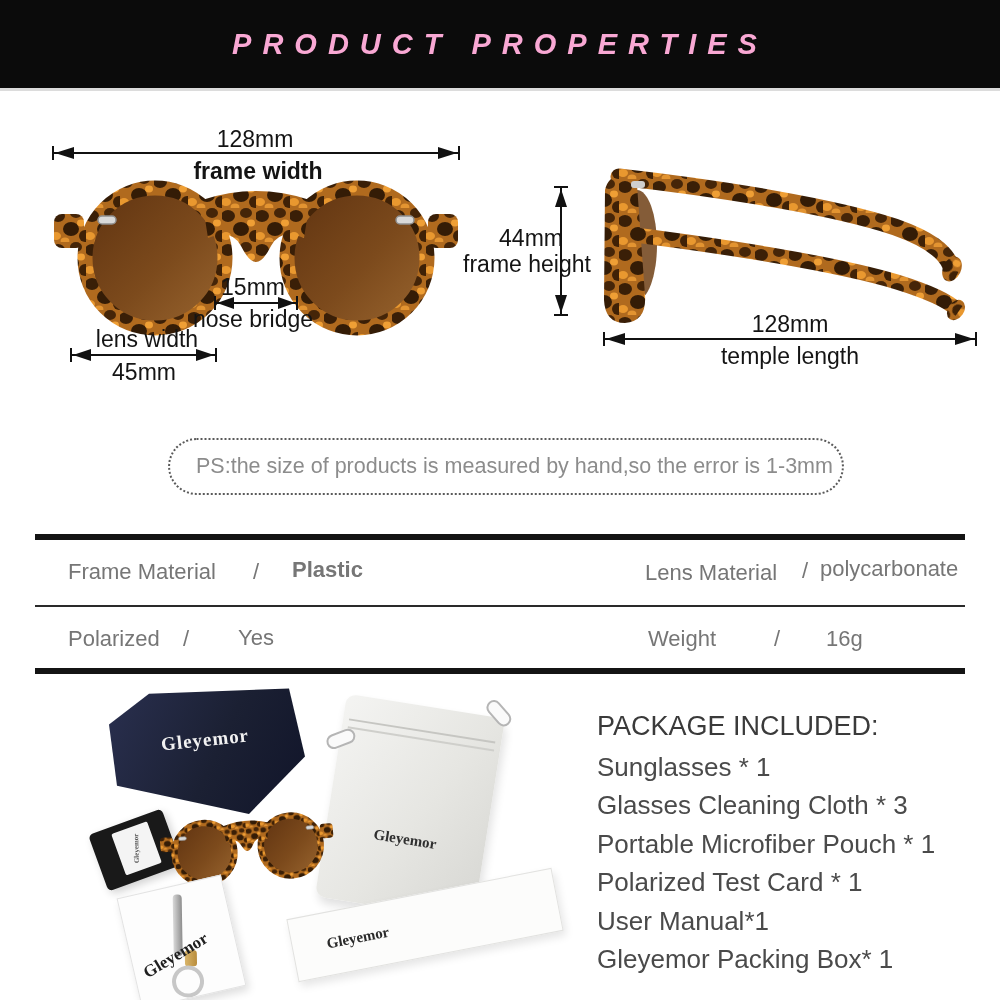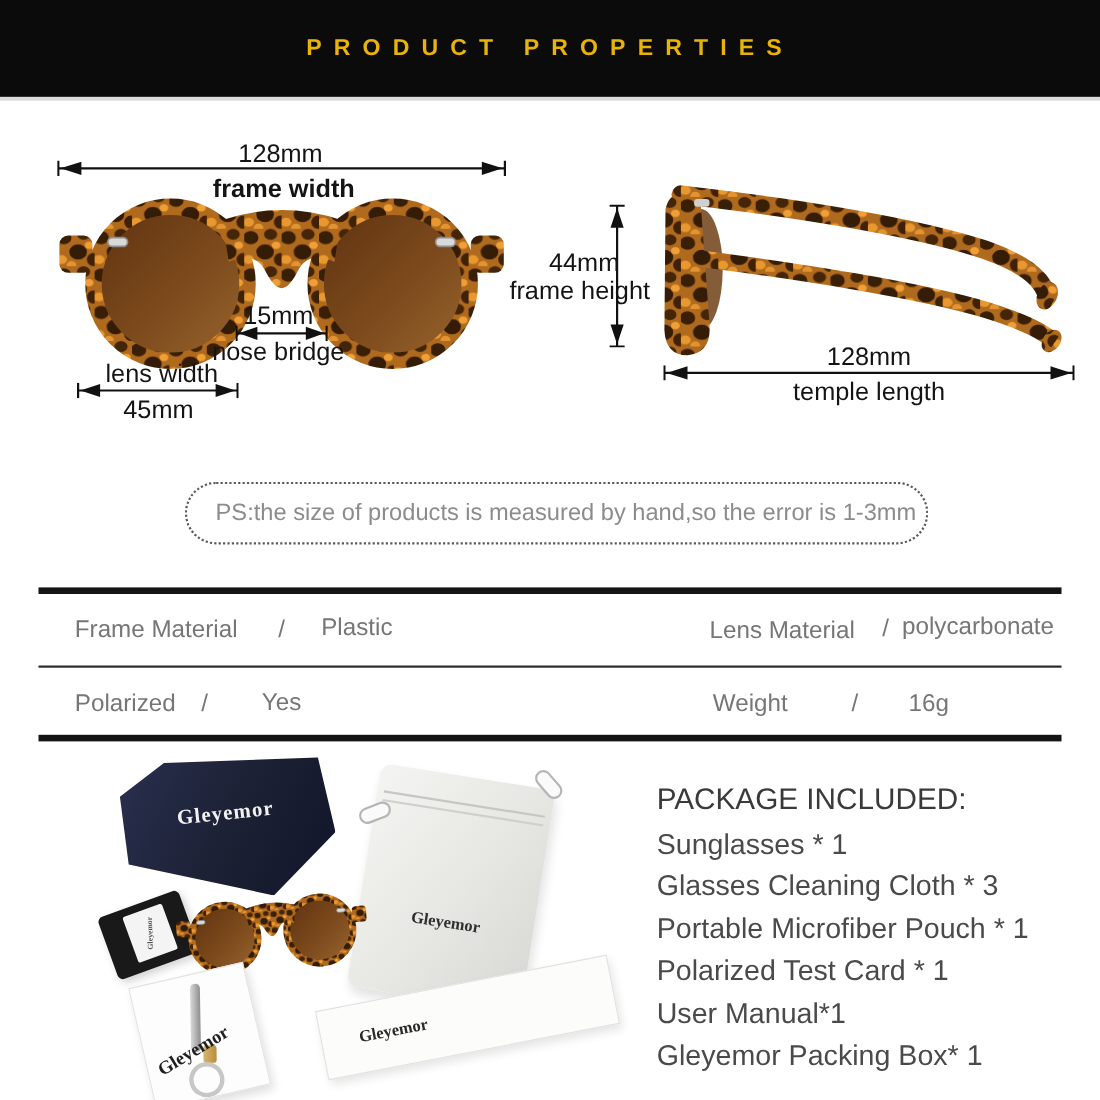--- a/index.html
+++ b/index.html
@@ -3,21 +3,21 @@
 <meta charset="utf-8">
 <style>
   html,body{margin:0;padding:0;background:#fff;}
   .canvas{position:relative;width:1000px;height:1000px;background:#ffffff;overflow:hidden;
           font-family:"Liberation Sans",sans-serif;}
   .abs{position:absolute;}
 
   
   .header{position:absolute;top:0;left:0;right:0;height:88px;background:#0b0b0b;
           display:flex;align-items:center;justify-content:center;border-bottom:3px solid #dcdcdc;}
-  .header .title{color:#eab308;font-size:21px;font-weight:bold;letter-spacing:11px;white-space:nowrap;}
+  .header .title{color:#f9a8d4;font-size:29px;font-weight:bold;letter-spacing:11px;white-space:nowrap;font-style:italic;}
 
   
   .mlabel{position:absolute;font-size:23px;color:#141414;white-space:nowrap;transform:translateX(-50%);}
 
   
   .note{position:absolute;left:168px;top:438px;width:676px;height:57px;box-sizing:border-box;
         border:2px dotted #5a5a5a;border-radius:30px;display:flex;align-items:center;gap:10px;
         padding:0 10px 0 16px;color:#8c8c8c;font-size:21.5px;white-space:nowrap;}
 
   
@@ -170,21 +170,21 @@
       <polygon points="2,2 32,2 17,28" fill="#c9b876"></polygon>
       <rect x="15" y="6" width="4.4" height="11" rx="2" fill="#ffffff"></rect>
       <circle cx="17.2" cy="22" r="2.6" fill="#ffffff"></circle>
     </svg>
     <span>PS:the size of products is measured by hand,so the error is 1-3mm</span>
   </div>
 
   <div class="rule" style="top:534px;height:6px;"></div>
   <div class="cell" style="left:68px;top:559px;">Frame Material</div>
   <div class="cell" style="left:253px;top:559px;">/</div>
-  <div class="cell" style="left:292px;top:557px;">Plastic</div>
+  <div class="cell" style="left:292px;top:557px;font-weight:bold;">Plastic</div>
   <div class="cell" style="left:645px;top:560px;">Lens Material</div>
   <div class="cell" style="left:802px;top:558px;">/</div>
   <div class="cell" style="left:820px;top:556px;">polycarbonate</div>
   <div class="rule" style="top:605px;height:2px;background:#2a2a2a;"></div>
   <div class="cell" style="left:68px;top:626px;">Polarized</div>
   <div class="cell" style="left:183px;top:626px;">/</div>
   <div class="cell" style="left:238px;top:625px;">Yes</div>
   <div class="cell" style="left:648px;top:626px;">Weight</div>
   <div class="cell" style="left:774px;top:626px;">/</div>
   <div class="cell" style="left:826px;top:626px;">16g</div>

